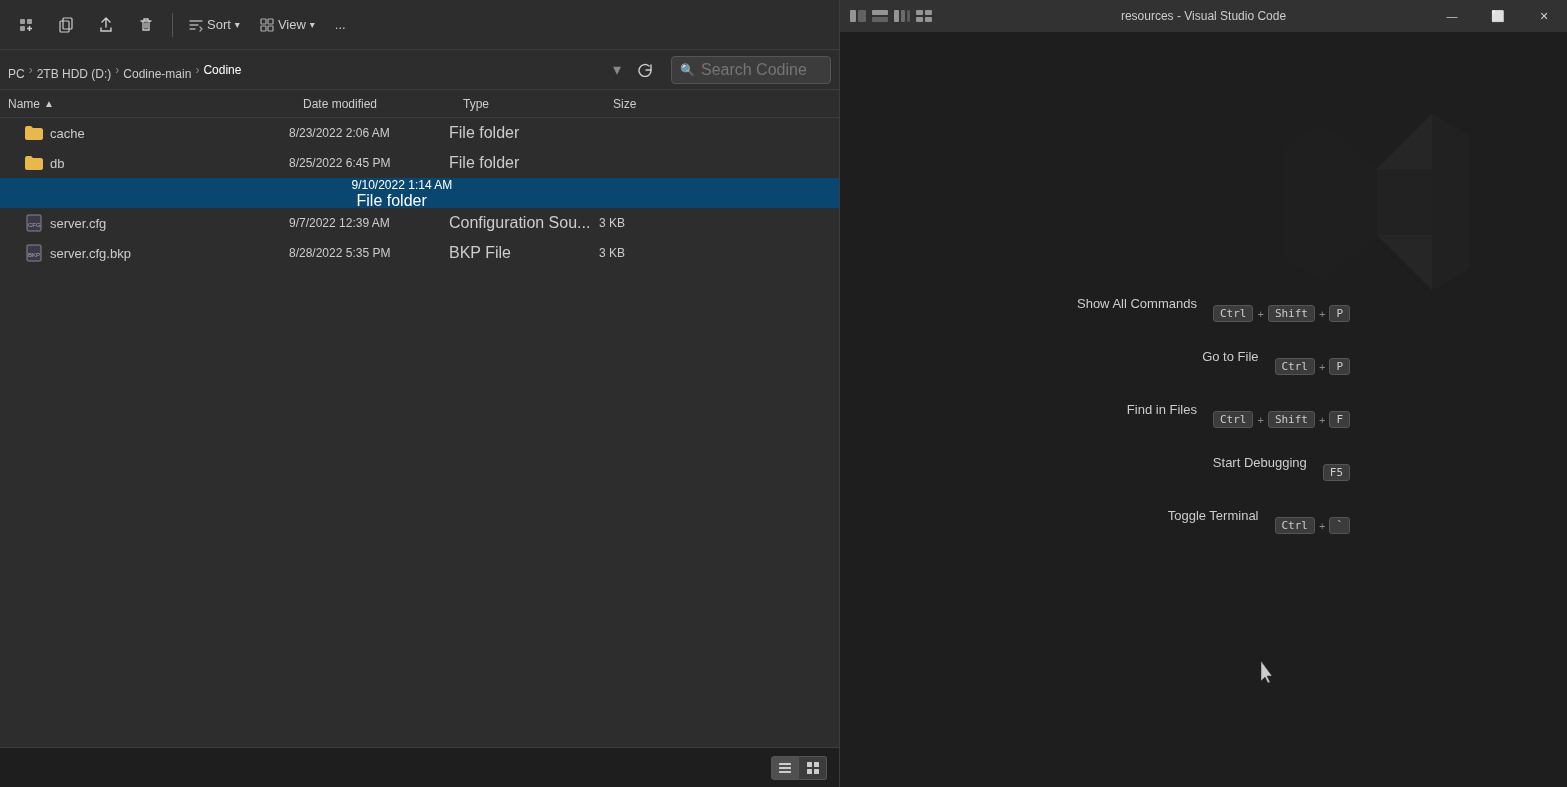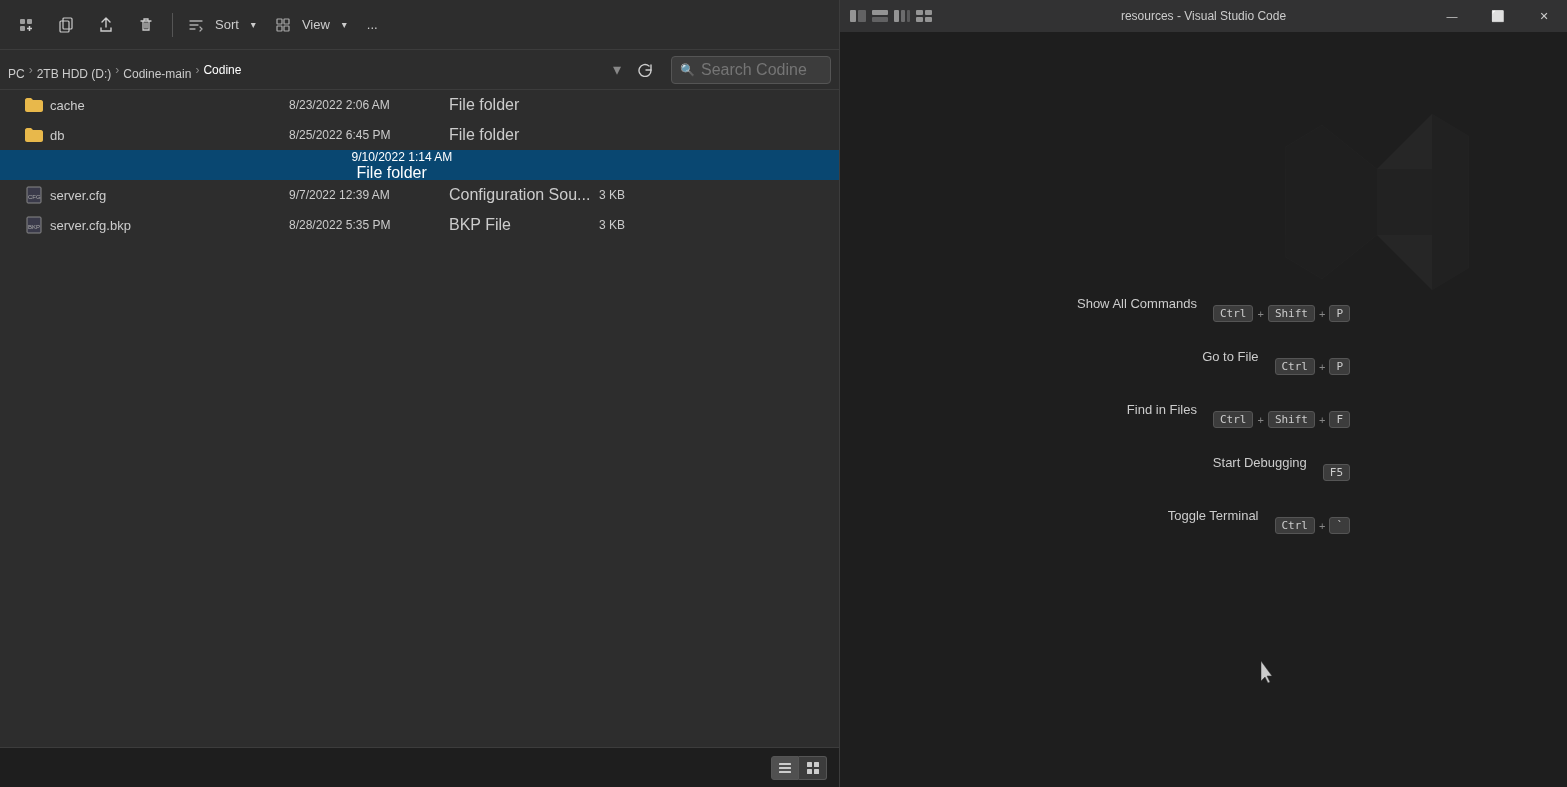--- a/index.html
+++ b/index.html
@@ -43,21 +43,21 @@
       cursor: pointer;
       border-radius: 4px;
       color: #cccccc;
       font-size: 16px;
       background: transparent;
       border: none;
     }
     .toolbar-btn-label {
       display: flex;
       align-items: center;
-      gap: 12px;
+      gap: 4px;
       padding: 4px 8px;
       cursor: pointer;
       border-radius: 4px;
       font-size: 13px;
       color: #cccccc;
     }
     .toolbar-btn-label .chevron { font-size: 10px; }
 
     
     .breadcrumb-bar {
@@ -390,20 +390,35 @@
         <path d="M11 3A6 6 0 1 0 13 7" stroke-linecap="round"></path>
         <path d="M13 2v5h-5" stroke-linecap="round" stroke-linejoin="round"></path>
       </svg>
     </div>
     <div class="search-box">
       <span class="search-icon">🔍</span>
       <input type="text" placeholder="Search Codine" style="">
     </div>
   </div>
 
+  <div class="col-headers">
+    <div class="col-name">
+      <span>Name</span>
+      <span style="font-size:10px;">▲</span>
+    </div>
+    <div class="col-date">
+      <span>Date modified</span>
+    </div>
+    <div class="col-type">
+      <span>Type</span>
+    </div>
+    <div class="col-size">
+      <span>Size</span>
+    </div>
+  </div>
 
   <div class="file-list" id="file-list">
   <div class="file-row">
     <div class="file-cell-name">
       <div class="file-icon">
             <svg width="18" height="16" viewBox="0 0 18 16" fill="#e8b84b">
       <path d="M0 3 C0 2 1 1 2 1 L6 1 L8 3 L16 3 C17 3 18 4 18 5 L18 13 C18 14 17 15 16 15 L2 15 C1 15 0 14 0 13 Z"></path>
     </svg>
           </div>
       <span>cache</span>

